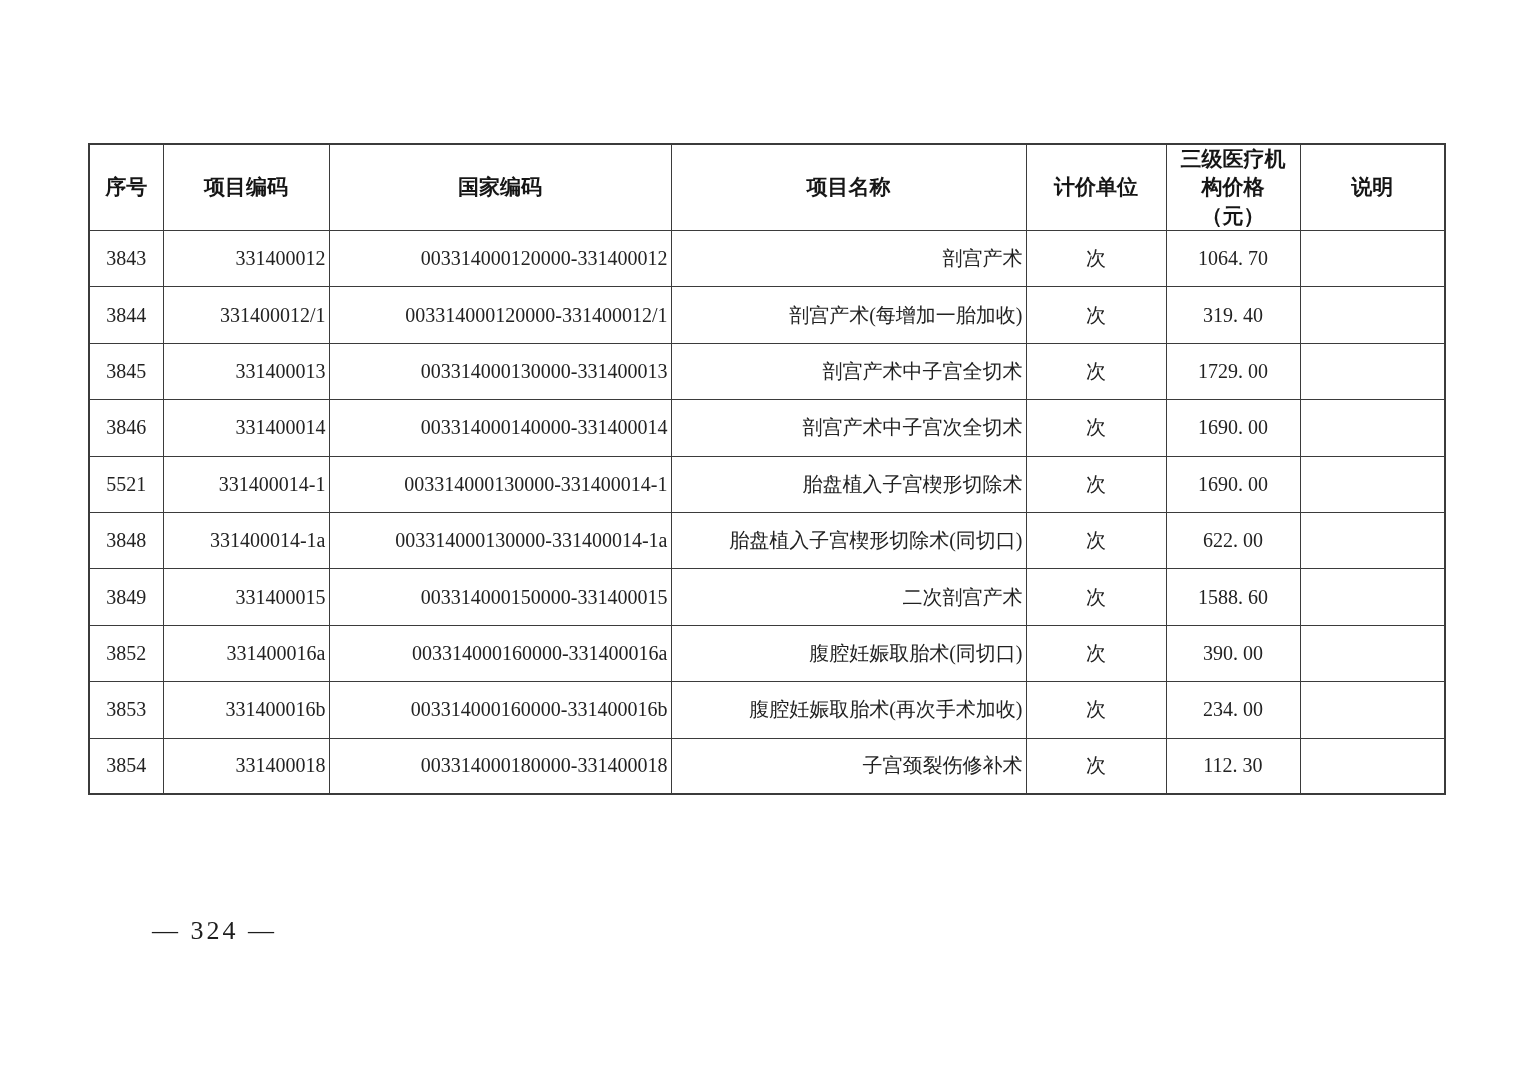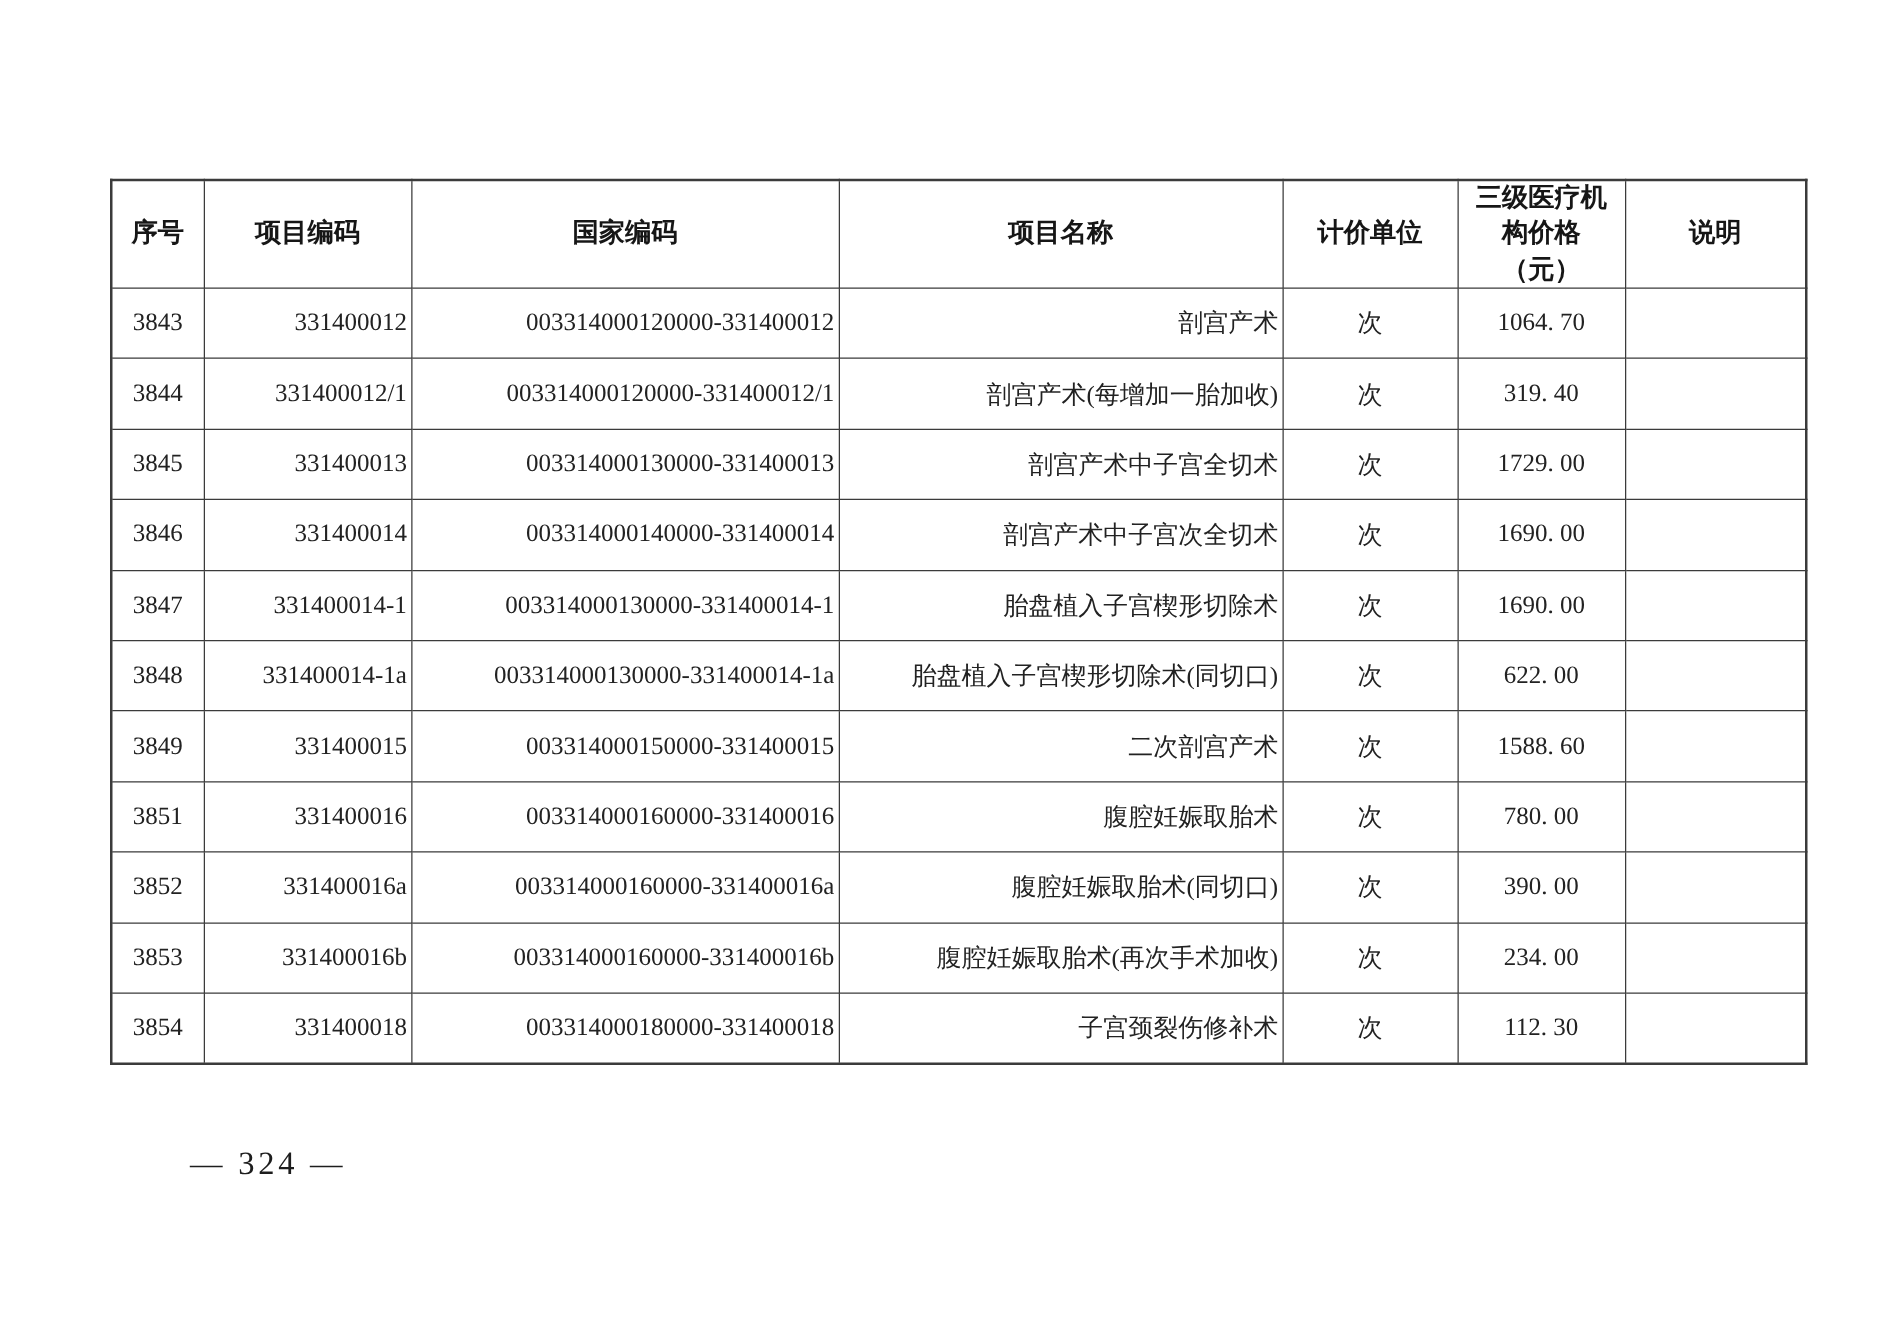--- a/index.html
+++ b/index.html
@@ -123,21 +123,21 @@
         <tr>
           <td class="col-seq">3846</td>
           <td class="col-item_code">331400014</td>
           <td class="col-national_code">003314000140000-331400014</td>
           <td class="col-name">剖宫产术中子宫次全切术</td>
           <td class="col-unit">次</td>
           <td class="col-price">1690. 00</td>
           <td class="col-note"></td>
         </tr>
         <tr>
-          <td class="col-seq">3847</td>
+          <td class="col-seq">5521</td>
           <td class="col-item_code">331400014-1</td>
           <td class="col-national_code">003314000130000-331400014-1</td>
           <td class="col-name">胎盘植入子宫楔形切除术</td>
           <td class="col-unit">次</td>
           <td class="col-price">1690. 00</td>
           <td class="col-note"></td>
         </tr>
         <tr>
           <td class="col-seq">3848</td>
           <td class="col-item_code">331400014-1a</td>
@@ -147,29 +147,20 @@
           <td class="col-price">622. 00</td>
           <td class="col-note"></td>
         </tr>
         <tr>
           <td class="col-seq">3849</td>
           <td class="col-item_code">331400015</td>
           <td class="col-national_code">003314000150000-331400015</td>
           <td class="col-name">二次剖宫产术</td>
           <td class="col-unit">次</td>
           <td class="col-price">1588. 60</td>
-          <td class="col-note"></td>
-        </tr>
-        <tr>
-          <td class="col-seq">3851</td>
-          <td class="col-item_code">331400016</td>
-          <td class="col-national_code">003314000160000-331400016</td>
-          <td class="col-name">腹腔妊娠取胎术</td>
-          <td class="col-unit">次</td>
-          <td class="col-price">780. 00</td>
           <td class="col-note"></td>
         </tr>
         <tr>
           <td class="col-seq">3852</td>
           <td class="col-item_code">331400016a</td>
           <td class="col-national_code">003314000160000-331400016a</td>
           <td class="col-name">腹腔妊娠取胎术(同切口)</td>
           <td class="col-unit">次</td>
           <td class="col-price">390. 00</td>
           <td class="col-note"></td>

